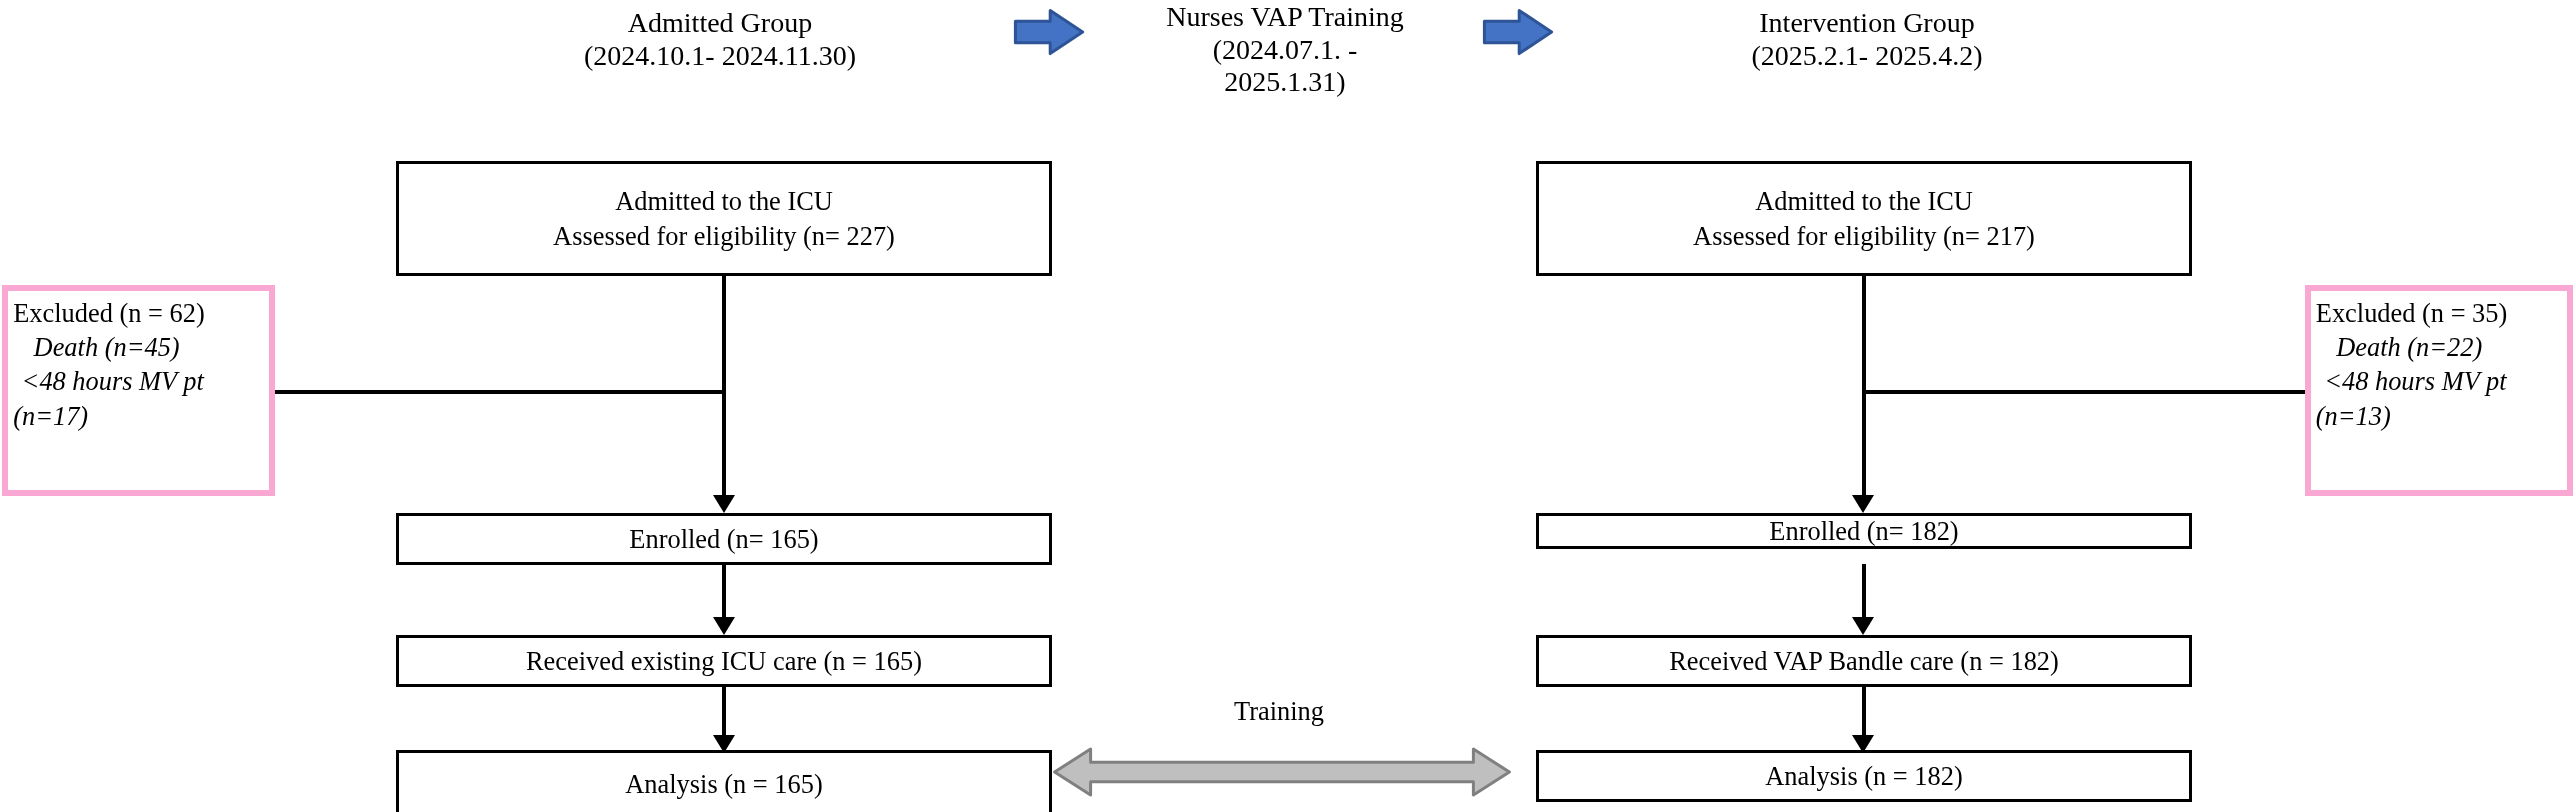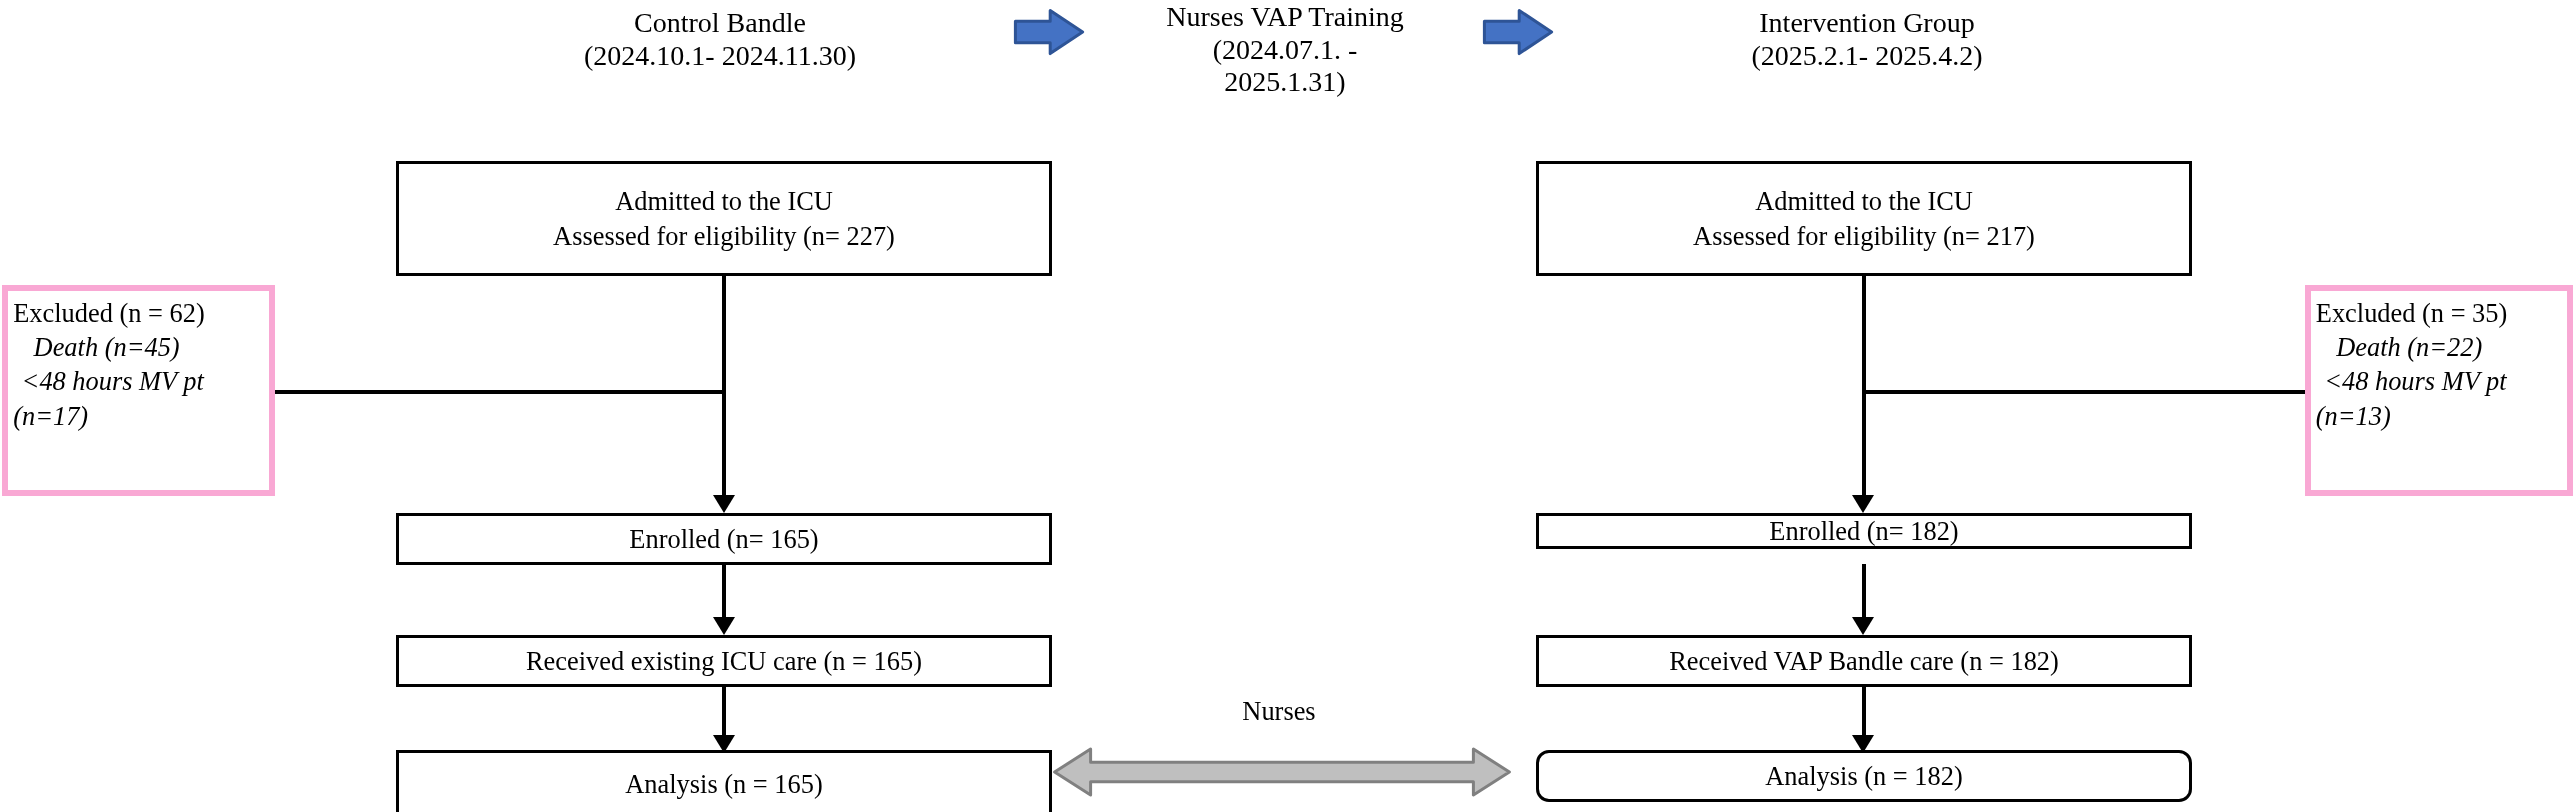--- a/index.html
+++ b/index.html
@@ -99,21 +99,21 @@
     text-align:center;
   }
   .cmp-arrow{position:absolute;}
 </style>
 </head>
 <body>
 
 <div id="canvas">
 
   <div class="hdr" style="left:396px; top:7.2px; width:648px;">
-    <span class="l1">Control Bandle</span>
+    <span class="l1">Admitted Group</span>
     <span class="l2">(2024.10.1- 2024.11.30)</span>
   </div>
 
   <div class="bluearrow" style="left:1013px; top:8.4px; width:72px; height:48px;">
     <svg width="72" height="48" viewBox="0 0 120 80">
       <polygon points="4,22 62,22 62,4 116,40 62,76 62,58 4,58" fill="#4472C4" stroke="#2E5496" stroke-width="5" stroke-linejoin="round"></polygon>
     </svg>
   </div>
 
   <div class="hdr" style="left:1099px; top:1.2px; width:372px;">
@@ -194,25 +194,25 @@
   <div class="vline" style="left:1862px; top:564px; width:4.2px; height:62px;"></div>
   <div class="arrowdown" style="left:1852px; top:617px;"></div>
 
   <div class="box" style="left:1536px; top:635px; width:656px; height:52px;">
     <span class="ln">Received VAP Bandle care (n = 182)</span>
   </div>
 
   <div class="vline" style="left:1862px; top:687px; width:4.2px; height:58px;"></div>
   <div class="arrowdown" style="left:1852px; top:735px;"></div>
 
-  <div class="box" style="left:1536px; top:750px; width:656px; height:52px;border-radius:13px;">
+  <div class="box" style="left:1536px; top:750px; width:656px; height:52px;">
     <span class="ln">Analysis (n = 182)</span>
   </div>
 
-  <div class="cmp-label" style="left:1057px; top:696px; width:444px;">Nurses</div>
+  <div class="cmp-label" style="left:1057px; top:696px; width:444px;">Training</div>
 
   <div class="cmp-arrow" style="left:1051px; top:743px; width:462px; height:58px;">
     <svg width="462" height="58" viewBox="0 0 770 96" preserveAspectRatio="none">
       <polygon points="6,48 66,10 66,32 704,32 704,10 764,48 704,86 704,64 66,64 66,86" fill="#BFBFBF" stroke="#808080" stroke-width="5" stroke-linejoin="round"></polygon>
     </svg>
   </div>
 
 </div>
 
 

